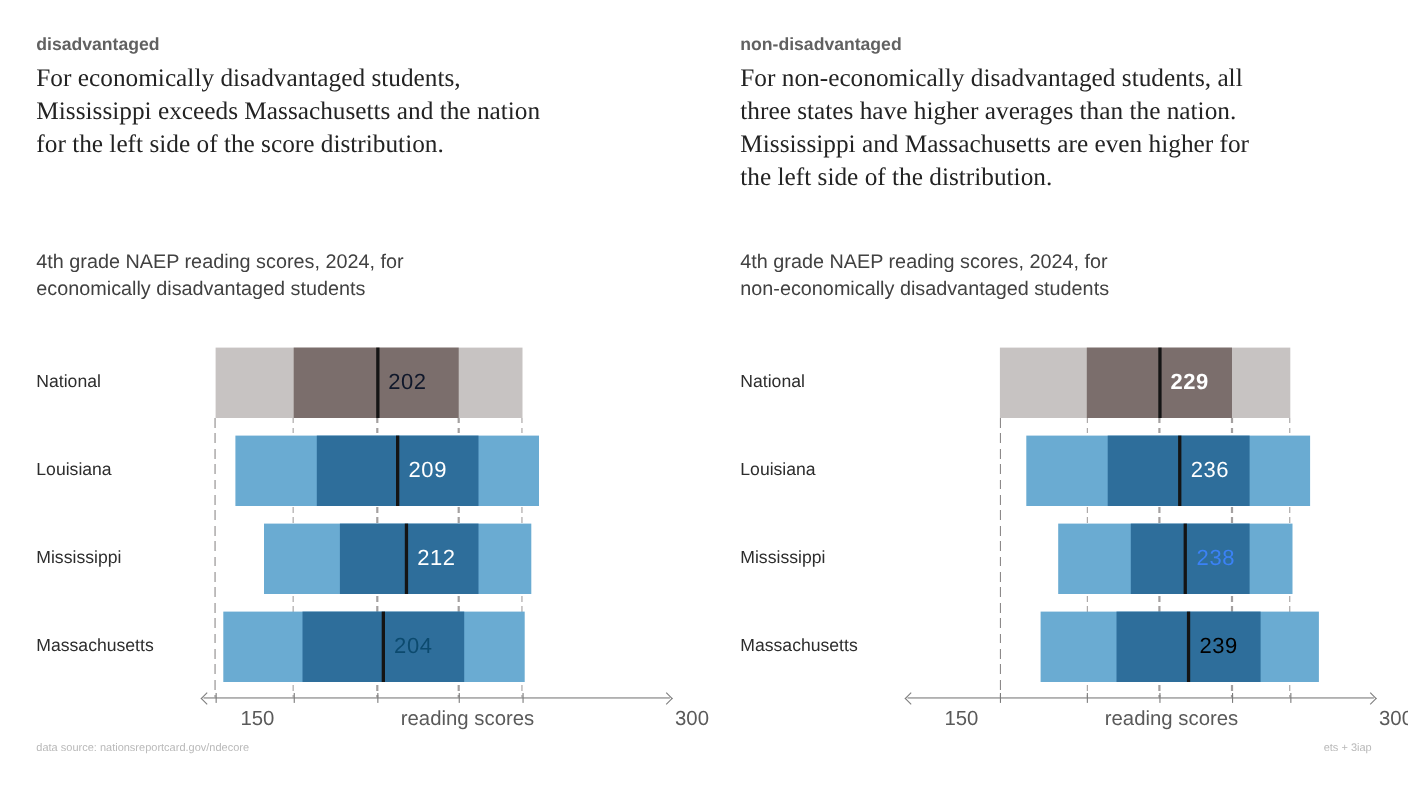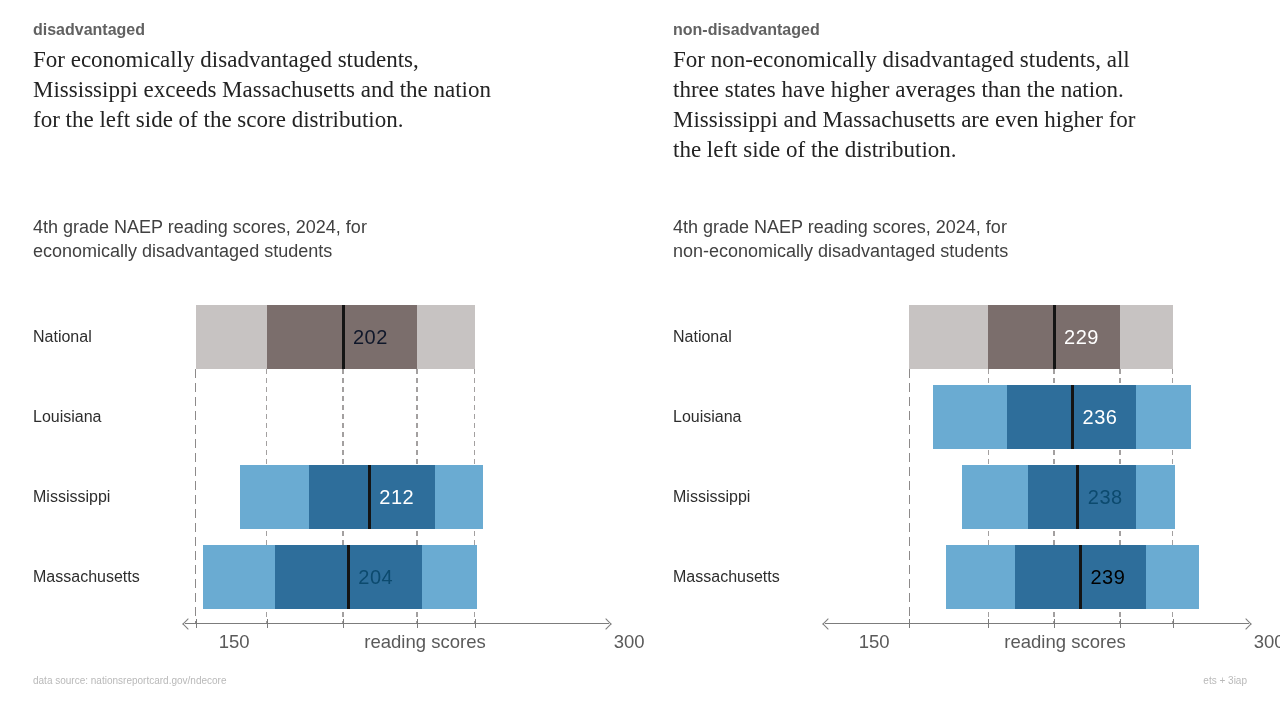--- a/index.html
+++ b/index.html
@@ -1,18 +1,18 @@
 <!DOCTYPE html>
 <html><head>
 <meta charset="utf-8">
 <style>
   html,body{margin:0;padding:0;background:#ffffff;}
   body{width:1280px;height:719px;position:relative;overflow:hidden;
        font-family:"Liberation Sans",sans-serif;-webkit-font-smoothing:antialiased;}
-  .panel{position:absolute;top:1px;width:640px;height:532px;}
+  .panel{position:absolute;top:12px;width:640px;height:532px;}
   #panel-0{left:0;} #panel-1{left:640px;}
   .kicker{position:absolute;top:20px;left:33px;font-size:16px;font-weight:700;color:#616161;}
   .headline{position:absolute;top:44px;left:33px;right:34px;
             font-family:"Liberation Serif",serif;font-size:23px;line-height:1.30;
             color:#232323;white-space:pre-line;}
   .subtitle{position:absolute;top:214px;left:33px;right:30px;font-size:18px;line-height:1.35;
             color:#414141;white-space:pre-line;}
   .chart{position:absolute;top:296px;left:33px;right:31px;height:366px;}
   .chart-row{position:relative;height:80px;}
   .row-label{position:absolute;left:0;top:0;height:80px;width:152px;display:flex;
@@ -62,20 +62,26 @@
           <div class="row-label">National</div>
           <div class="row-track">
             <div class="band" style="left: 2.48447%; width: 65.8385%; background: rgb(199, 195, 194);"></div>
             <div class="band" style="left: 19.2547%; width: 35.4037%; background: rgb(123, 110, 108);"></div>
             <div class="mean-line" style="left: 37.2671%; background: rgb(20, 20, 20);"></div>
             <div class="mean-value" style="left: 37.2671%; color: #0f172a;">202</div>
           </div>
         </div>
         <div class="chart-row">
           <div class="row-label">Louisiana</div>
+          <div class="row-track">
+            <div class="band" style="left: 6.8323%; width: 65.2174%; background: rgb(106, 171, 210);"></div>
+            <div class="band" style="left: 24.2236%; width: 34.7826%; background: rgb(46, 110, 155);"></div>
+            <div class="mean-line" style="left: 41.6149%; background: rgb(20, 20, 20);"></div>
+            <div class="mean-value" style="left: 41.6149%; color: rgb(255, 255, 255);">209</div>
+          </div>
         </div>
         <div class="chart-row">
           <div class="row-label">Mississippi</div>
           <div class="row-track">
             <div class="band" style="left: 13.0435%; width: 57.1429%; background: rgb(106, 171, 210);"></div>
             <div class="band" style="left: 29.1925%; width: 29.8137%; background: rgb(46, 110, 155);"></div>
             <div class="mean-line" style="left: 43.4783%; background: rgb(20, 20, 20);"></div>
             <div class="mean-value" style="left: 43.4783%; color: rgb(255, 255, 255);">212</div>
           </div>
         </div>
@@ -123,39 +129,39 @@
         <div class="gridline" style="left: 69.5652%; background: repeating-linear-gradient(rgb(163, 160, 160) 0px, rgb(163, 160, 160) 5px, transparent 5px, transparent 9px);"></div>
         <div class="gridline" style="left: 81.9876%; background: repeating-linear-gradient(rgb(163, 160, 160) 0px, rgb(163, 160, 160) 5px, transparent 5px, transparent 9px);"></div>
       </div>
       <div class="rows-layer">
         <div class="chart-row">
           <div class="row-label">National</div>
           <div class="row-track">
             <div class="band" style="left: 19.8758%; width: 62.1118%; background: rgb(199, 195, 194);"></div>
             <div class="band" style="left: 38.5093%; width: 31.0559%; background: rgb(123, 110, 108);"></div>
             <div class="mean-line" style="left: 54.0373%; background: rgb(20, 20, 20);"></div>
-            <div class="mean-value" style="left: 54.0373%; color: rgb(255, 255, 255);">229</div>
+            <div class="mean-value" style="left: 54.0373%; color: rgb(255, 255, 255); font-weight: bold;">229</div>
           </div>
         </div>
         <div class="chart-row">
           <div class="row-label">Louisiana</div>
           <div class="row-track">
             <div class="band" style="left: 25.4658%; width: 60.8696%; background: rgb(106, 171, 210);"></div>
             <div class="band" style="left: 42.8571%; width: 30.4348%; background: rgb(46, 110, 155);"></div>
             <div class="mean-line" style="left: 58.3851%; background: rgb(20, 20, 20);"></div>
             <div class="mean-value" style="left: 58.3851%; color: rgb(255, 255, 255);">236</div>
           </div>
         </div>
         <div class="chart-row">
           <div class="row-label">Mississippi</div>
           <div class="row-track">
             <div class="band" style="left: 32.2981%; width: 50.3106%; background: rgb(106, 171, 210);"></div>
             <div class="band" style="left: 47.8261%; width: 25.4658%; background: rgb(46, 110, 155);"></div>
             <div class="mean-line" style="left: 59.6273%; background: rgb(20, 20, 20);"></div>
-            <div class="mean-value" style="left: 59.6273%; color: #0c4a6e;">238</div>
+            <div class="mean-value" style="left: 59.6273%; color: #3b82f6;">238</div>
           </div>
         </div>
         <div class="chart-row">
           <div class="row-label">Massachusetts</div>
           <div class="row-track">
             <div class="band" style="left: 28.5714%; width: 59.6273%; background: rgb(106, 171, 210);"></div>
             <div class="band" style="left: 44.7205%; width: 31.0559%; background: rgb(46, 110, 155);"></div>
             <div class="mean-line" style="left: 60.2484%; background: rgb(20, 20, 20);"></div>
             <div class="mean-value" style="left: 60.2484%; color: #000000;">239</div>
           </div>

